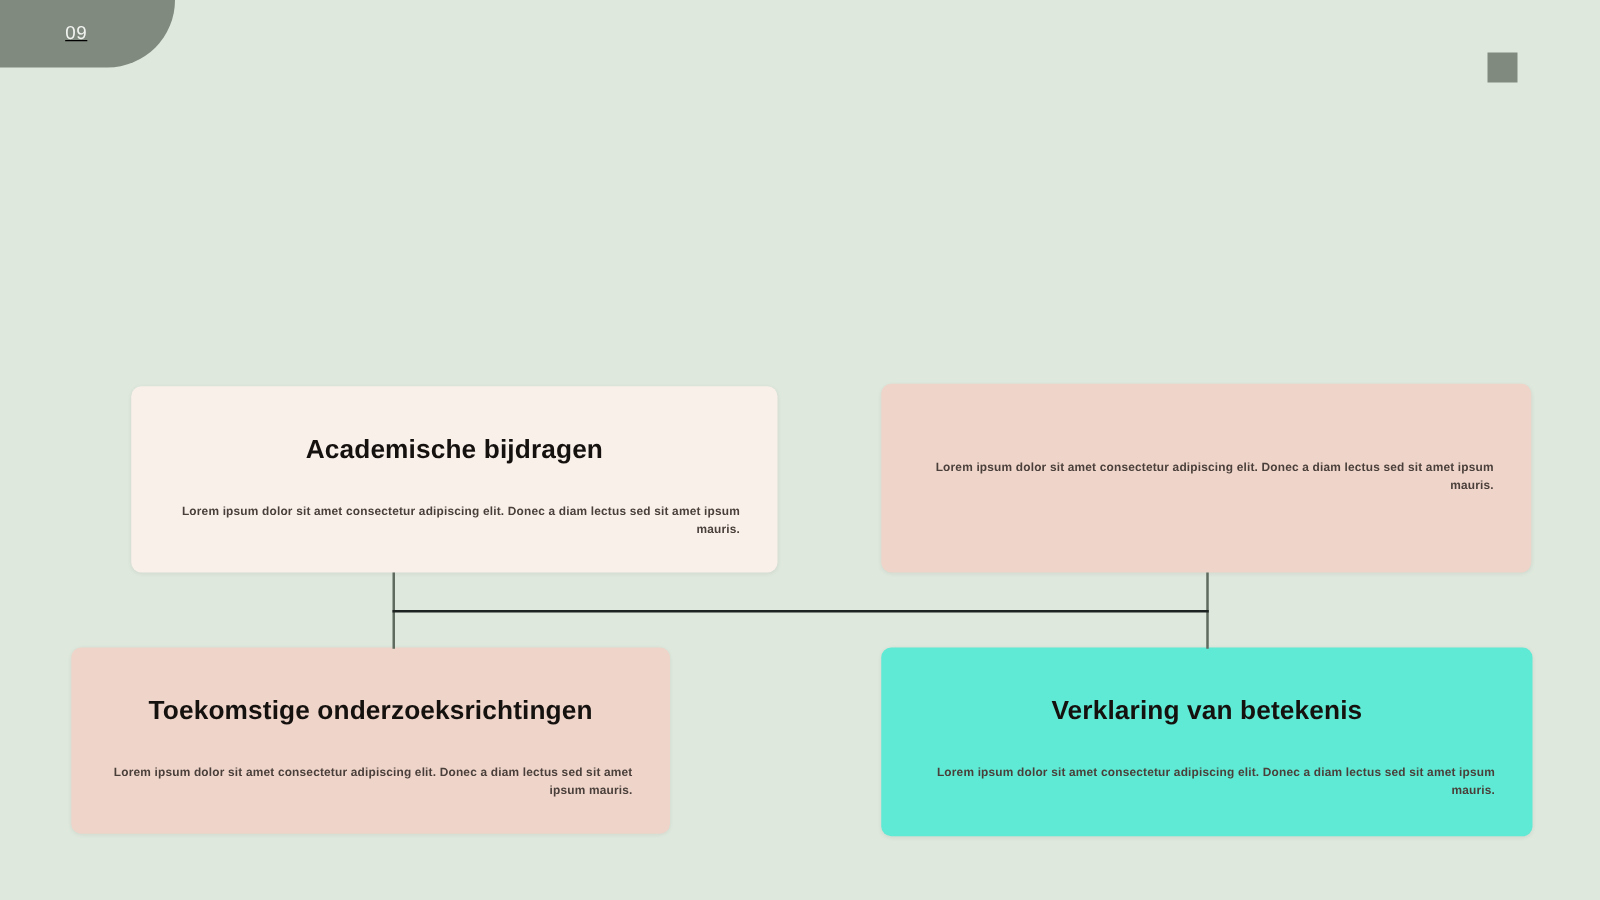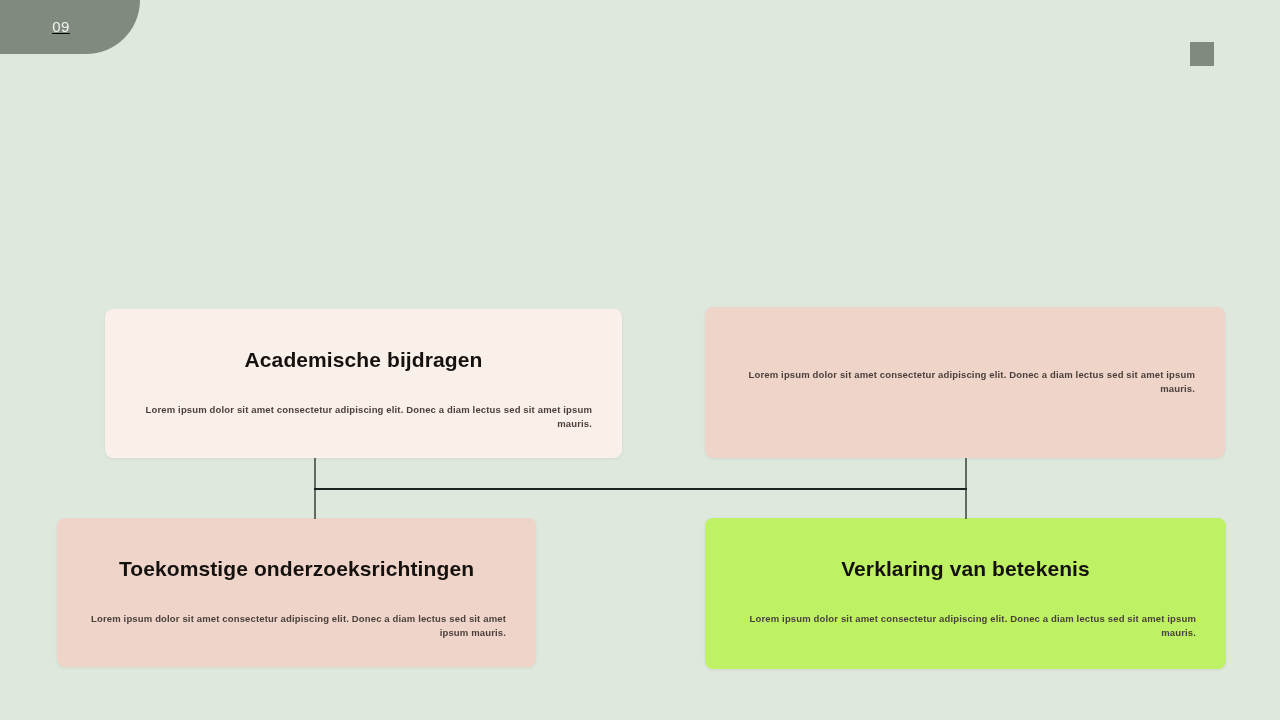--- a/index.html
+++ b/index.html
@@ -97,21 +97,21 @@
     font-weight: 700;
     color: #4a3f3a;
     letter-spacing: 0.15px;
     margin-top: 31px;
     line-height: 1.5;
   }
 
   .card-tl { left: 57px;  top: 309px; width: 517px; height: 149px; background: #f9f0ea; margin-left: 48px; }
   .card-tr { left: 705px; top: 307px; width: 520px; height: 151px; background: #eed4c9; }
   .card-bl { left: 57px;  top: 518px; width: 479px; height: 149px; background: #eed4c9; }
-  .card-br { left: 705px; top: 518px; width: 521px; height: 151px; background: #bef264; }
+  .card-br { left: 705px; top: 518px; width: 521px; height: 151px; background: #5eead4; }
 
   
   .connector { position: absolute; }
   .conn-v-left   { left: 314px; top: 458px; width: 2px;   height: 61px; background: #5f6b5e; }
   .conn-v-right  { left: 965px; top: 458px; width: 2px;   height: 61px; background: #5f6b5e; }
   .conn-h        { left: 314px; top: 488px; width: 653px; height: 1.6px; background: #1d2320; }
 </style>
 </head>
 <body>
 

